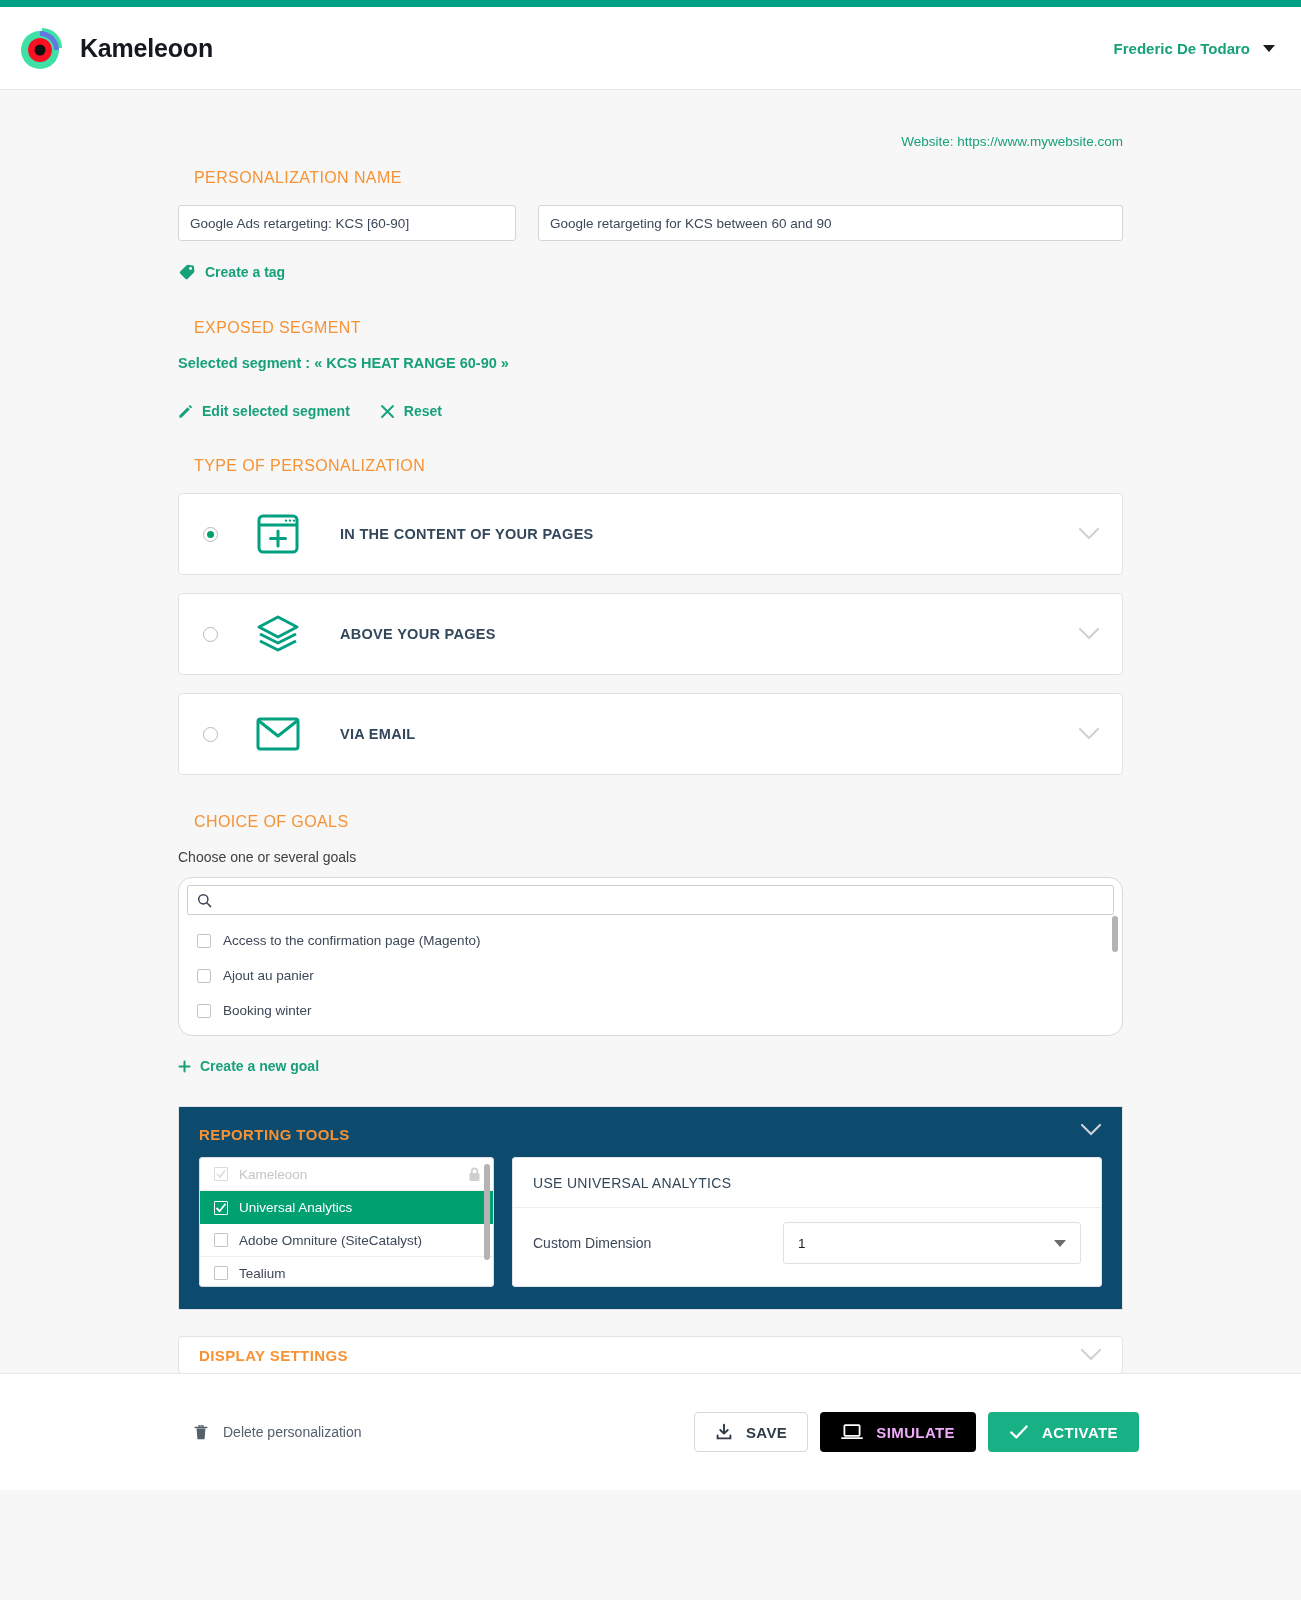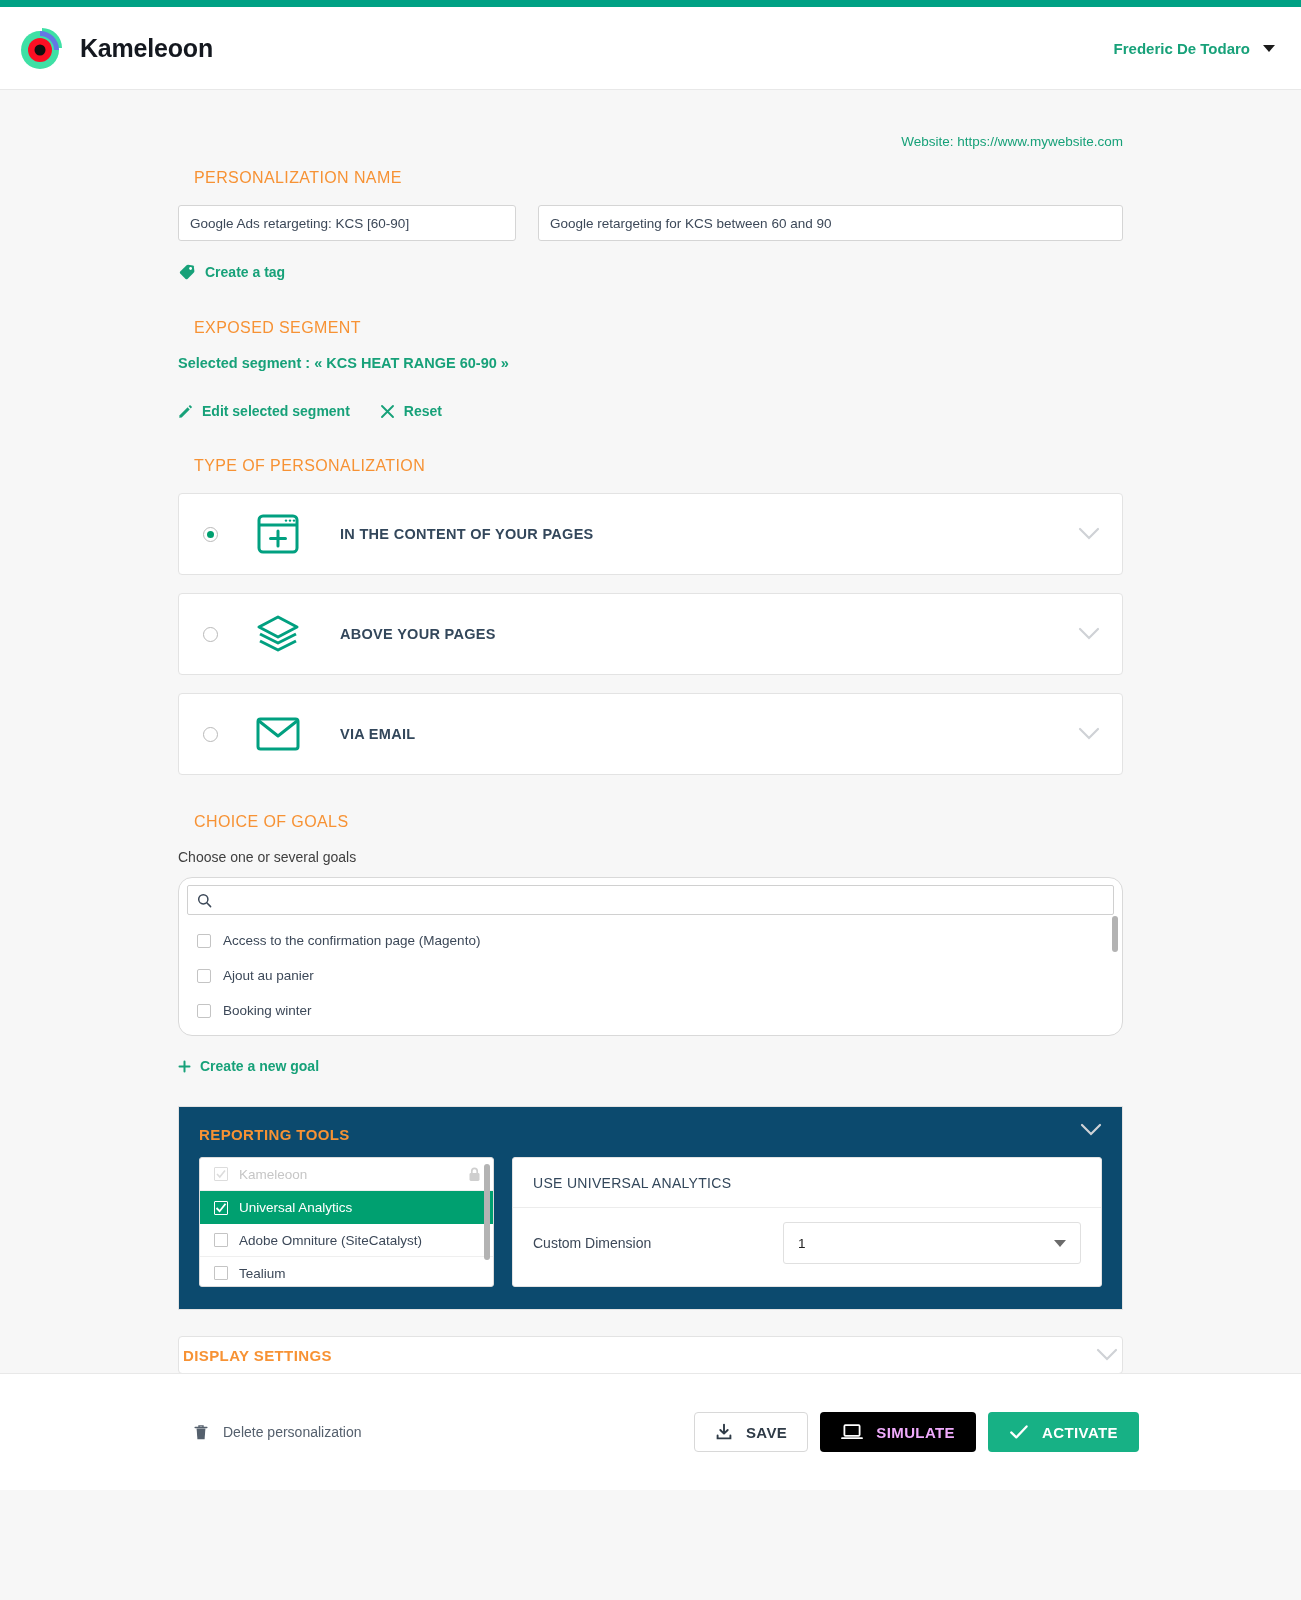--- a/index.html
+++ b/index.html
@@ -164,21 +164,21 @@
   }
   .select-caret {
     margin-left:auto;width:0;height:0;
     border-left:6px solid transparent;border-right:6px solid transparent;border-top:7px solid #6b6b6b;
   }
 
   
   .collapsed-bar {
     background:#fff; border:1px solid #e3e3e3; border-radius:4px;
     height:38px; margin-top:26px; display:flex; align-items:center;
-    padding:0 4px; cursor:pointer;
+    padding:0 20px; cursor:pointer;
   }
   .collapsed-title { color:#f79234; font-size:15px; font-weight:bold; letter-spacing:0.4px; }
 
   
   .footer {
     position:absolute; left:0; right:0; bottom:0; height:117px;
     background:#fff; border-top:1px solid #e8e8e8;padding-left:32px;
   }
   .footer-inner {
     width:945px; margin:0 auto; height:100%;

